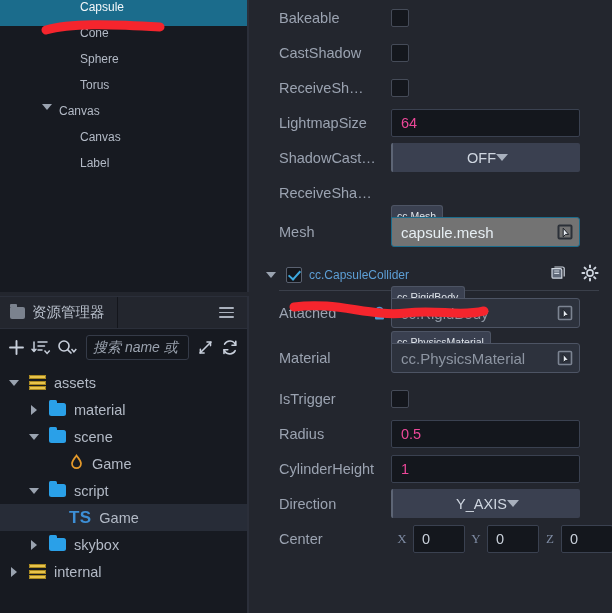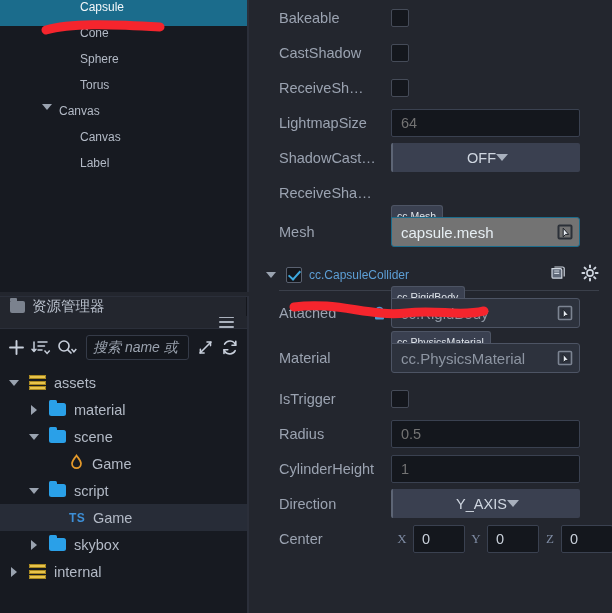--- a/index.html
+++ b/index.html
@@ -56,21 +56,20 @@
     background: #171a21;
     border-right: 2px solid #2b2f3a;
     border-top: 1px solid #2b2f3a;
     overflow: hidden;
   }
   .assets-tabbar {
     height: 32px;
     background: #1c1f28;
     display: flex; align-items: stretch;
     border-bottom: 1px solid #2b2f3a;
-    flex-direction: column;
   }
   .assets-tab {
     display: flex; align-items: center; gap: 7px;
     padding: 0 12px 0 10px;
     background: #23262e;
     color: #b9c0cc;
     font-size: 14.5px;
     border-right: 1px solid #14161c;
   }
   .tab-rest { flex: 1; display: flex; align-items: center; justify-content: flex-end; padding-right: 13px; background:#23262e; }
@@ -131,21 +130,21 @@
   .db-icon i:nth-child(2) { top: 5.5px; }
   .db-icon i:nth-child(3) { top: 11px; }
   .folder-icon {
     width: 17px; height: 13px; background: #2aa0e8;
     border-radius: 1px 2.5px 2.5px 2.5px; position: relative;
   }
   .folder-icon:before {
     content: ""; position: absolute; left: 0; top: -3.5px;
     width: 8px; height: 4px; background: #2aa0e8; border-radius: 1.5px 1.5px 0 0;
   }
-  .ts-badge { color: #3d8fd6; font-size: 12px; font-weight: bold; letter-spacing: .3px; }
+  .ts-badge { color: #3d8fd6; font-size: 17px; font-weight: bold; letter-spacing: .3px; }
 
   
   .inspector {
     position: absolute; left: 255px; top: 0;
     width: 357px; height: 568px;
     background: #23262e;
     overflow: hidden;
   }
   .prop-row {
     height: 35px;
@@ -163,21 +162,21 @@
     border: 1px solid #454b58;
     border-radius: 2px;
   }
   .num-field {
     flex: 1; margin-right: 32px;
     height: 28px;
     background: #14171d;
     border: 1px solid #3a4150;
     border-radius: 2px;
     display: flex; align-items: center; padding: 0 9px;
-    color: #737373; font-size: 14.5px;
+    color: #ec4899; font-size: 14.5px;
   }
   .select-field {
     flex: 1; margin-right: 32px;
     height: 29px;
     background: #3a4050;
     border-left: 2px solid #5d6575;
     border-radius: 2px;
     display: flex; align-items: center; justify-content: center;
     padding: 0 9px 0 11px;
     color: #cfd6e0; font-size: 14.5px;

